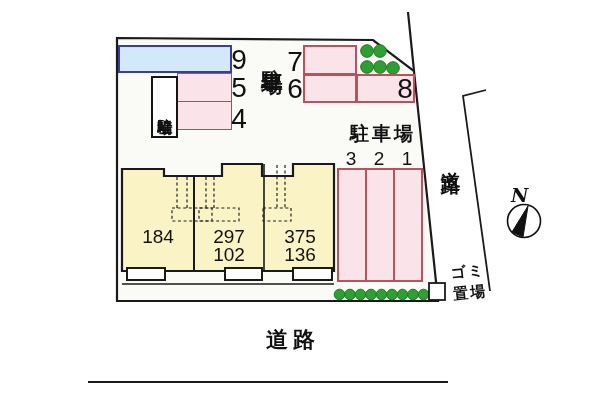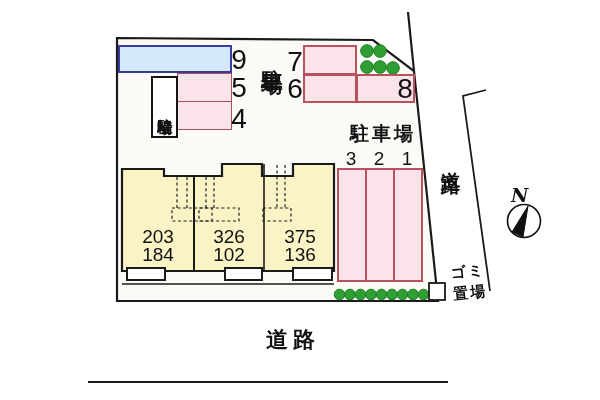--- a/index.html
+++ b/index.html
@@ -116,25 +116,24 @@
   <div class="abs jp-h jp-mid" style="left:347px;top:121px;width:72px;">駐車場</div>
   <div class="abs jp-v jp-road" style="left:438px;top:156px;">道路</div>
   <div class="abs jp-h jp-bottom" style="left:254px;top:325px;width:78px;">道路</div>
   <div class="abs jp-h jp-gomi" style="left:444px;top:263px;width:46px;">
     <div>ゴミ</div>
     <div>置場</div>
   </div>
   <div class="abs north" style="left:511px;top:184px;">N</div>
 
   <div class="abs room-label" style="left:128px;top:228px;width:60px;">
-    <div>203</div>
     <div>184</div>
   </div>
   <div class="abs room-label" style="left:199px;top:228px;width:60px;">
-    <div>326</div>
+    <div>297</div>
     <div>102</div>
   </div>
   <div class="abs room-label" style="left:270px;top:228px;width:60px;">
     <div>375</div>
     <div>136</div>
   </div>
 
 </div>
 
 </body></html>

